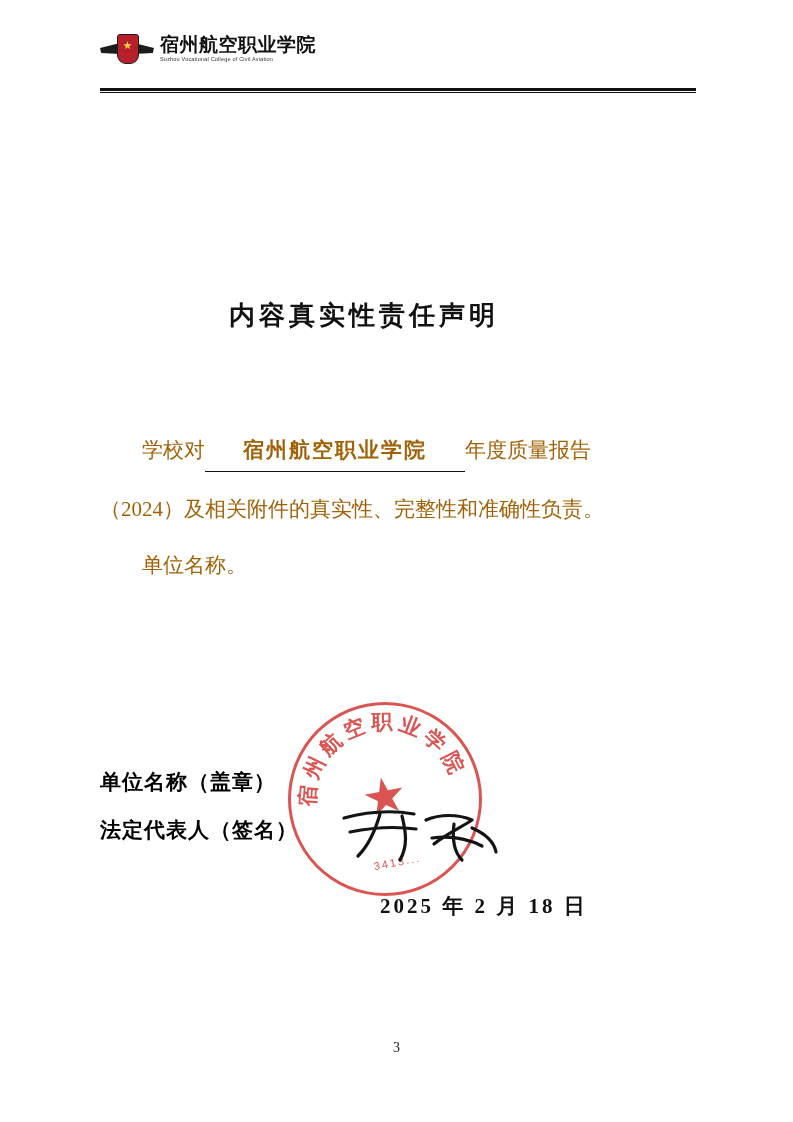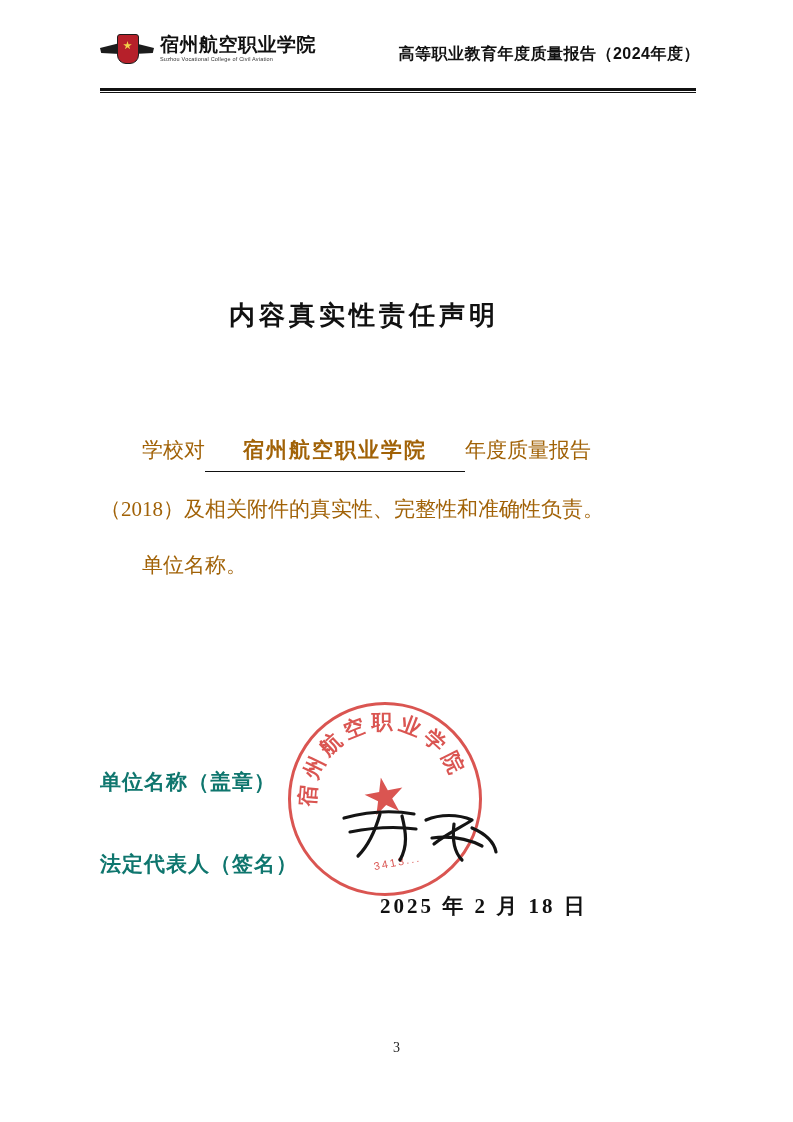--- a/index.html
+++ b/index.html
@@ -163,24 +163,24 @@
   }
 
   
   .sig-line {
     position: absolute;
     left: 100px;
     font-family: "Liberation Sans", sans-serif;
     font-weight: bold;
     font-size: 21px;
     letter-spacing: 1px;
-    color: #0f766e;
+    color: #000000;
   }
   .sig-org { top: 768px; }
-  .sig-rep { top: 850px; }
+  .sig-rep { top: 816px; }
 
   .date-line {
     position: absolute;
     left: 380px;
     top: 892px;
     font-family: "Liberation Serif", serif;
     font-weight: bold;
     font-size: 21px;
     letter-spacing: 3px;
     color: #111;
@@ -267,31 +267,30 @@
     <div class="logo-emblem">
       <div class="wing-left"></div>
       <div class="wing-right"></div>
       <div class="shield"></div>
     </div>
     <div class="logo-text">
       <span class="logo-cn">宿州航空职业学院</span>
       <span class="logo-en">Suzhou Vocational College of Civil Aviation</span>
     </div>
   </div>
-  <div class="header-title">高等职业教育年度质量报告（2024年度）</div>
 </div>
 <div class="header-rule"></div>
 
 <div class="doc-title">内容真实性责任声明</div>
 
 <div class="para para-1">
   <span class="indent"></span><span>学校对</span><span class="fill-blank">宿州航空职业学院</span><span>年度质量报告</span>
 </div>
 
-<div class="para para-2">（2018）及相关附件的真实性、完整性和准确性负责。</div>
+<div class="para para-2">（2024）及相关附件的真实性、完整性和准确性负责。</div>
 
 <div class="para para-3">
   <span class="indent"></span><span>单位名称。</span>
 </div>
 
 <div class="sig-line sig-org">单位名称（盖章）</div>
 <div class="sig-line sig-rep">法定代表人（签名）</div>
 
 <div class="seal">
   <svg class="seal-arc" viewBox="0 0 188 188">

